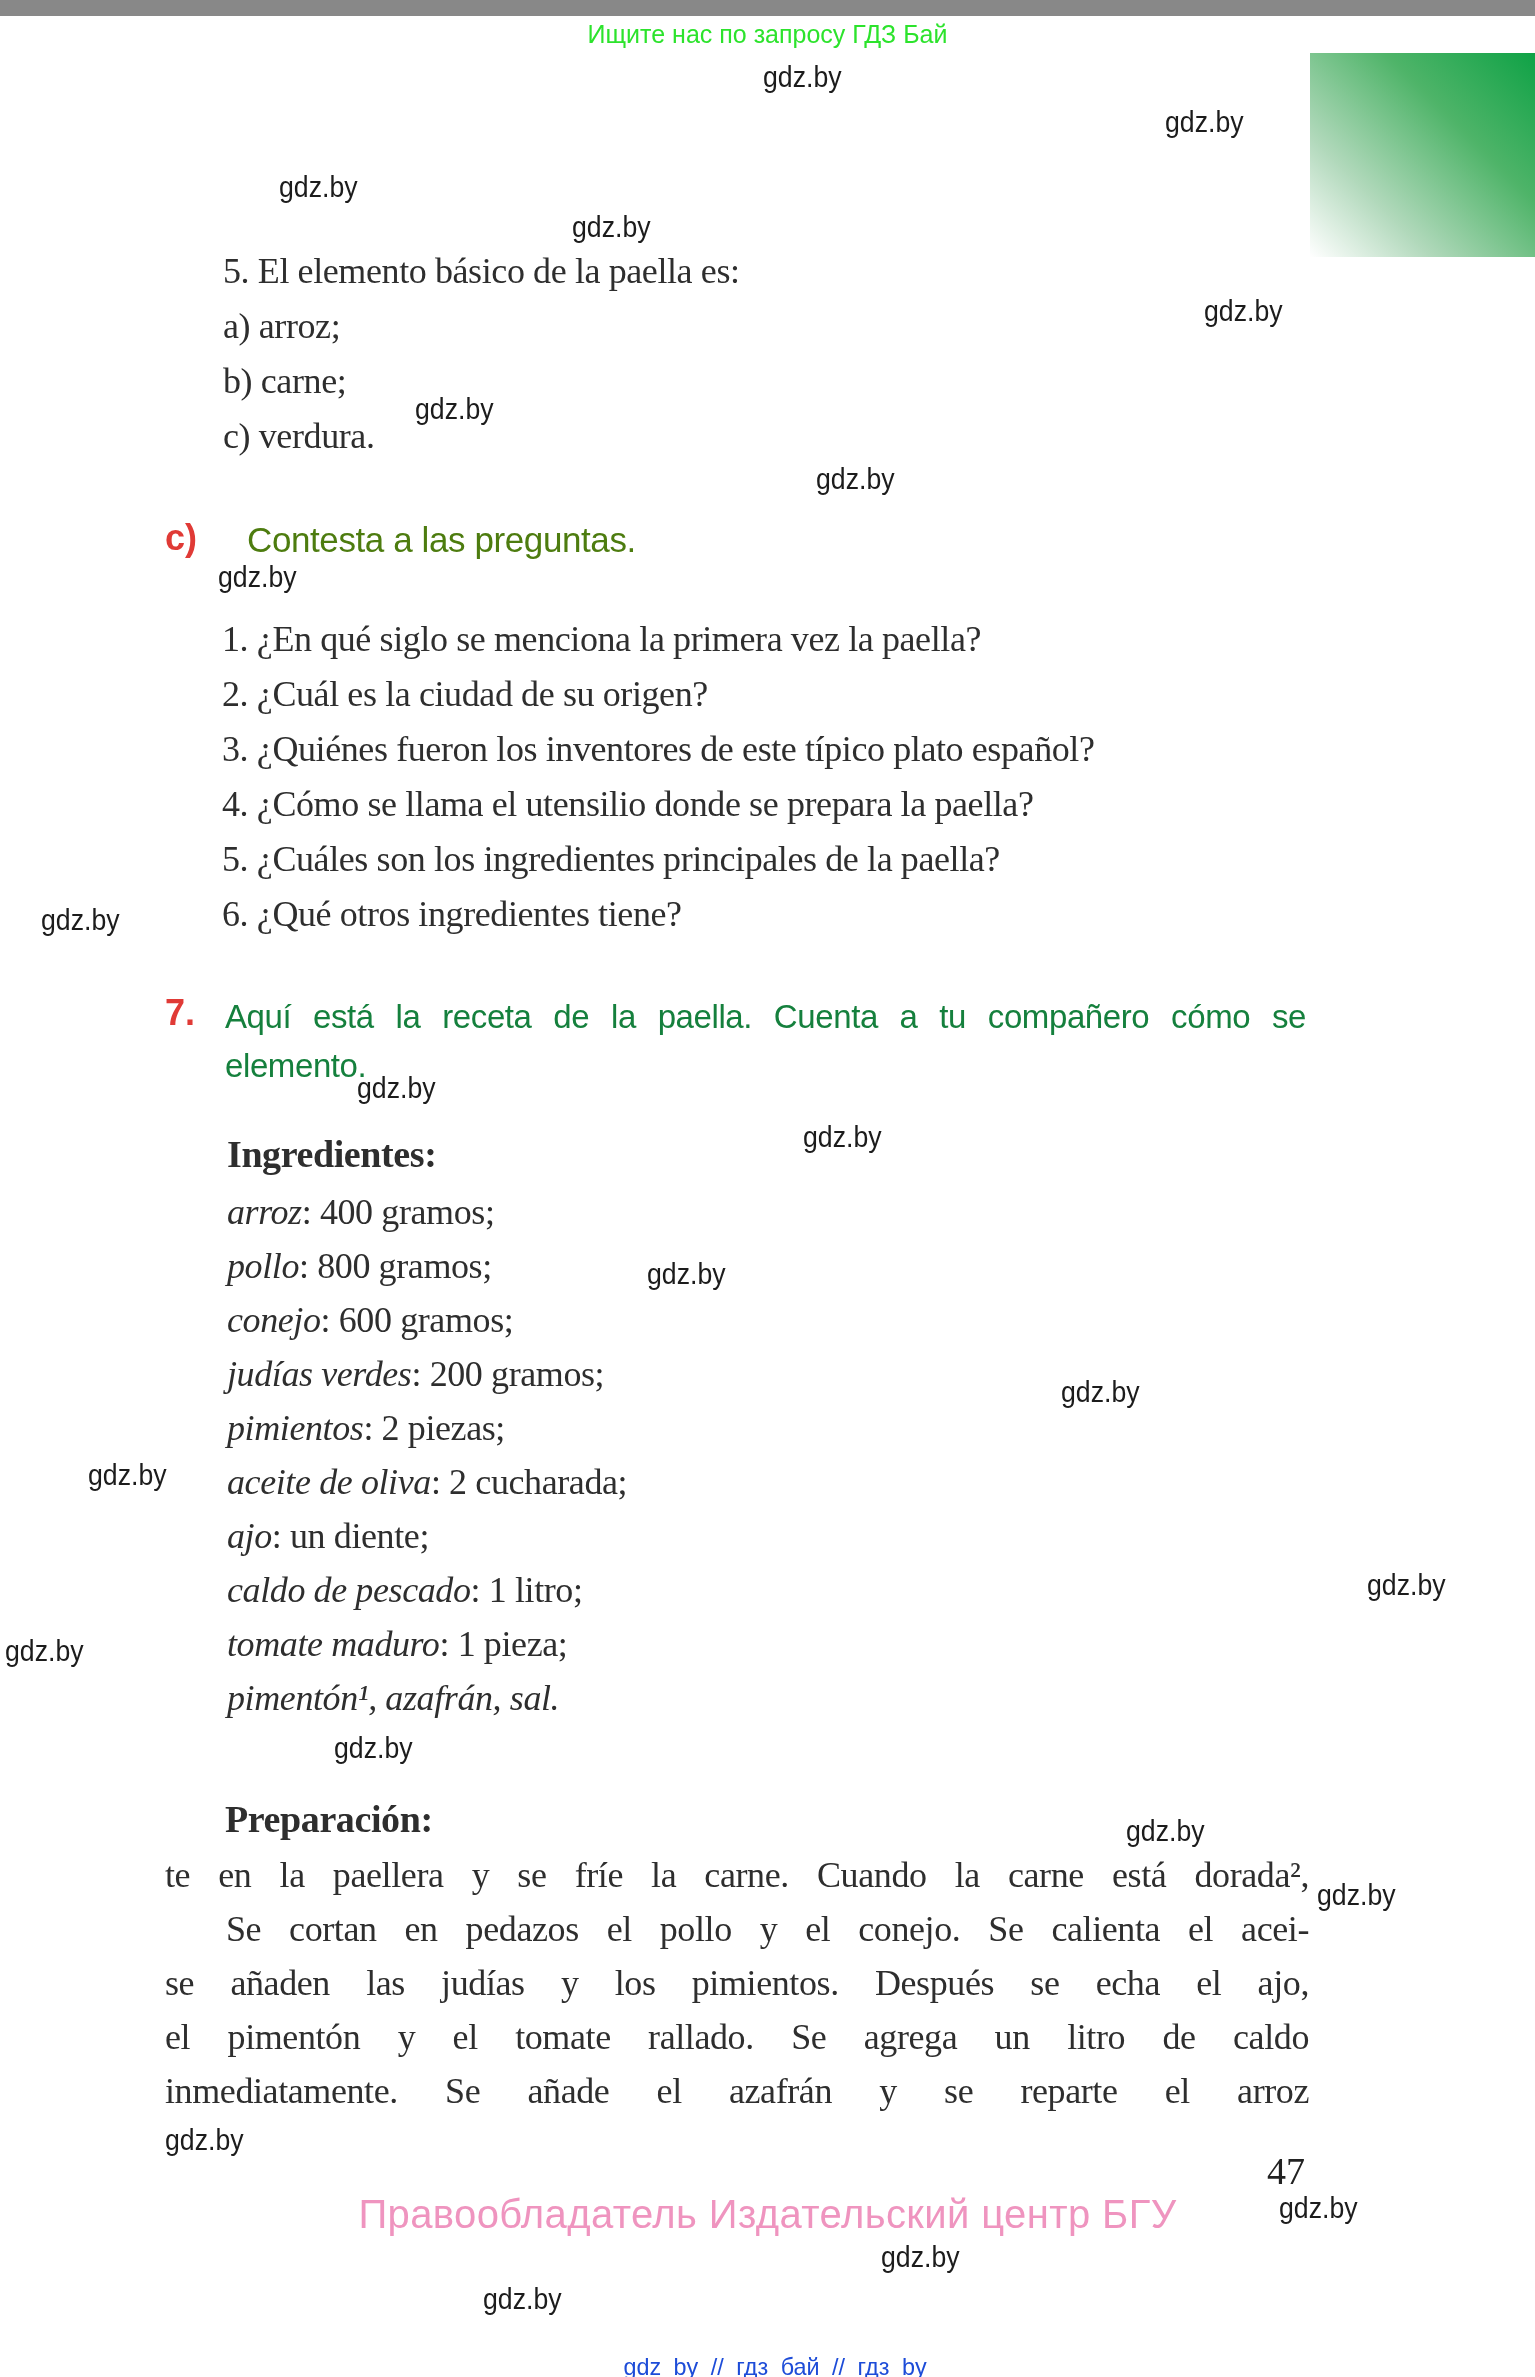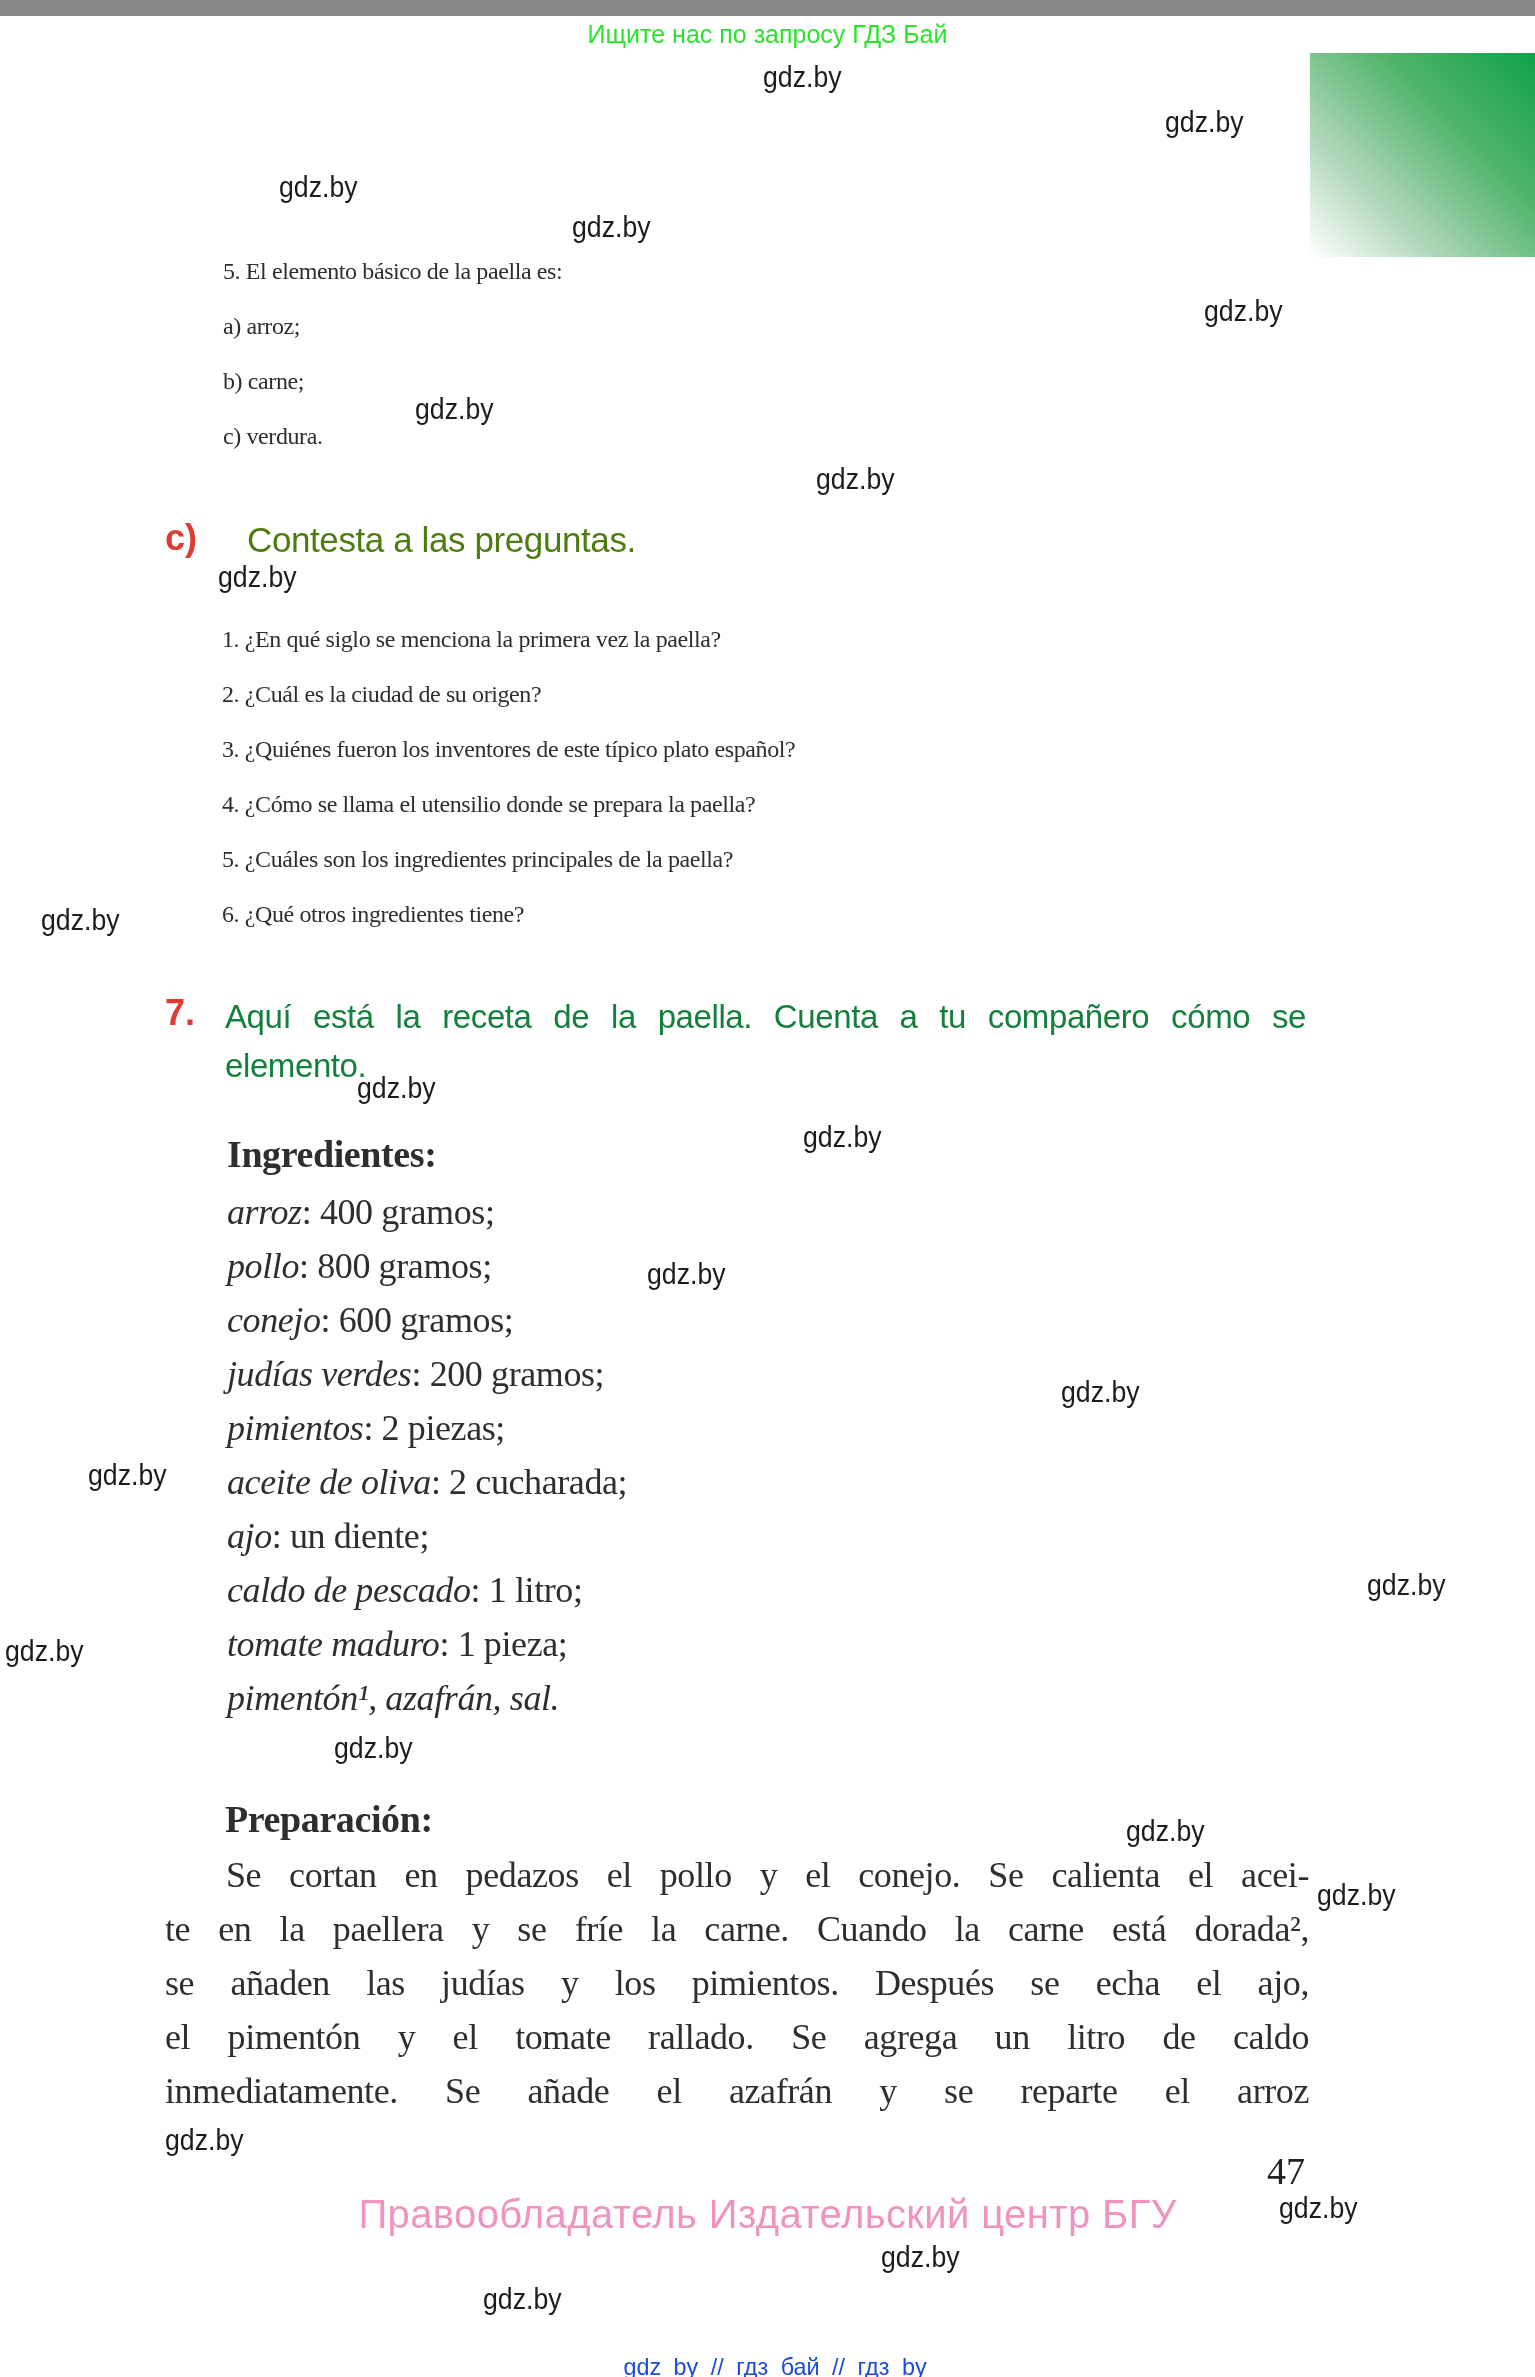--- a/index.html
+++ b/index.html
@@ -12,21 +12,21 @@
 
   .top-banner {
     left:0; right:0; top:3.5px; text-align:center;
     font-family:"Liberation Sans",sans-serif; font-size:25px; color:var(--green-text,#2ce32c);
   }
   .green-square {
     left:1310px; top:37px; width:225px; height:204px;
     background:linear-gradient(225deg,#0fa246 0%,#4fb469 35%,#b2d9bc 72%,#ffffff 100%);
   }
 
-  .serif-block { font-size:24px; line-height:55px; letter-spacing:-0.4px; white-space:nowrap; }
+  .serif-block { font-size:36px; line-height:55px; letter-spacing:-0.4px; white-space:nowrap; }
   .ex5 { left:223px; top:228px; }
   .questions { left:222px; top:596px; }
 
   .marker-red {
     font-family:"Liberation Sans",sans-serif; font-weight:bold;
     font-size:36px; color:var(--red,#e03a36); white-space:nowrap;
   }
   .task-c-marker { left:165px; top:501px; }
   .task-c-text {
     left:247px; top:504px; font-family:"Liberation Sans",sans-serif;
@@ -111,22 +111,22 @@
     <div><span class="ing-name">pimientos</span><span>: 2 piezas;</span></div>
     <div><span class="ing-name">aceite de oliva</span><span>: 2 cucharada;</span></div>
     <div><span class="ing-name">ajo</span><span>: un diente;</span></div>
     <div><span class="ing-name">caldo de pescado</span><span>: 1 litro;</span></div>
     <div><span class="ing-name">tomate maduro</span><span>: 1 pieza;</span></div>
     <div><span class="ing-name">pimentón¹, azafrán, sal.</span><span></span></div>
   </section>
 
   <div class="abs prep-heading">Preparación:</div>
   <section class="abs prep">
+    <div class="pline">te en la paellera y se fríe la carne. Cuando la carne está dorada²,</div>
     <div class="pline indent">Se cortan en pedazos el pollo y el conejo. Se calienta el acei-</div>
-    <div class="pline">te en la paellera y se fríe la carne. Cuando la carne está dorada²,</div>
     <div class="pline">se añaden las judías y los pimientos. Después se echa el ajo,</div>
     <div class="pline">el pimentón y el tomate rallado. Se agrega un litro de caldo</div>
     <div class="pline">inmediatamente. Se añade el azafrán y se reparte el arroz</div>
   </section>
 
   <div class="abs page-number">47</div>
   <div class="abs copyright">Правообладатель Издательский центр БГУ</div>
   <div class="abs footer-links">gdz by // гдз бай // гдз by</div>
 
   <div>

